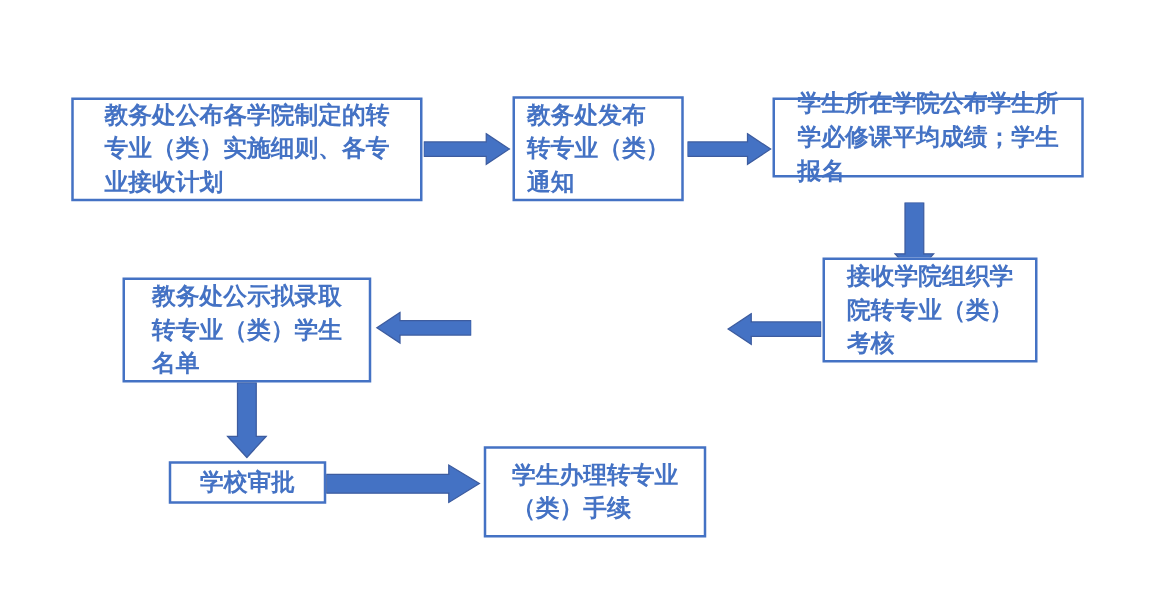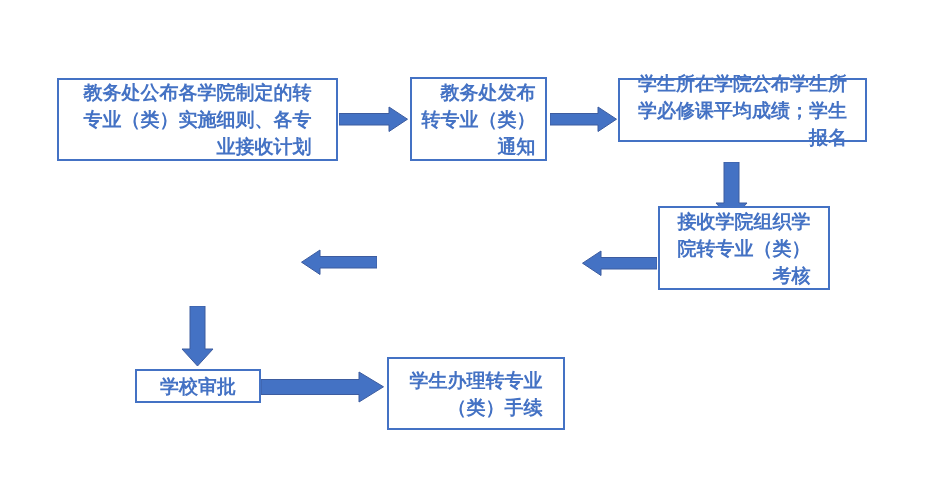--- a/index.html
+++ b/index.html
@@ -21,21 +21,21 @@
     overflow: hidden;
   }
   .flow-box {
     position: absolute;
     box-sizing: border-box;
     border: 2px solid var(--accent);
     background: var(--box-bg);
     display: flex;
     align-items: center;
     justify-content: center;
-    text-align: right;
+    text-align: left;
   }
   .flow-box .label {
     color: var(--accent);
     font-weight: bold;
     font-size: 19px;
     line-height: 27px;
     white-space: pre-line;
     letter-spacing: 0px;
   }
   .connector {
@@ -86,20 +86,25 @@
 
   <svg class="connector" style="left:581px; top:250px;" width="76" height="27" viewBox="0 0 76 27">
     <polygon points="76,7.5 20,7.5 20,1 1.5,13.2 20,25.5 20,19 76,19" fill="var(--accent)" stroke="var(--arrow-outline)" stroke-width="1"></polygon>
   </svg>
 
 
   <svg class="connector" style="left:300px; top:249px;" width="77" height="27" viewBox="0 0 77 27">
     <polygon points="77,7.5 20,7.5 20,1 1.5,13.2 20,25.5 20,19 77,19" fill="var(--accent)" stroke="var(--arrow-outline)" stroke-width="1"></polygon>
   </svg>
 
+  <div class="flow-box" style="left:98px; top:222px; width:199px; height:84px;">
+    <span class="label">教务处公示拟录取
+转专业（类）学生
+名单</span>
+  </div>
 
   <svg class="connector" style="left:181px; top:306px;" width="33" height="61" viewBox="0 0 33 61">
     <polygon points="9,0 24,0 24,43 32,43 16.5,60 1,43 9,43" fill="var(--accent)" stroke="var(--arrow-outline)" stroke-width="1"></polygon>
   </svg>
 
   <div class="flow-box" style="left:135px; top:369px; width:126px; height:34px;">
     <span class="label">学校审批</span>
   </div>
 
   <svg class="connector" style="left:261px; top:371px;" width="124" height="32" viewBox="0 0 124 32">

